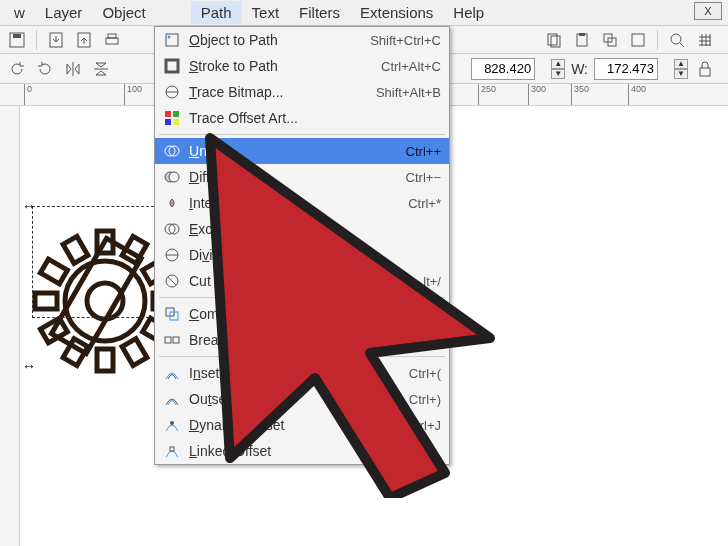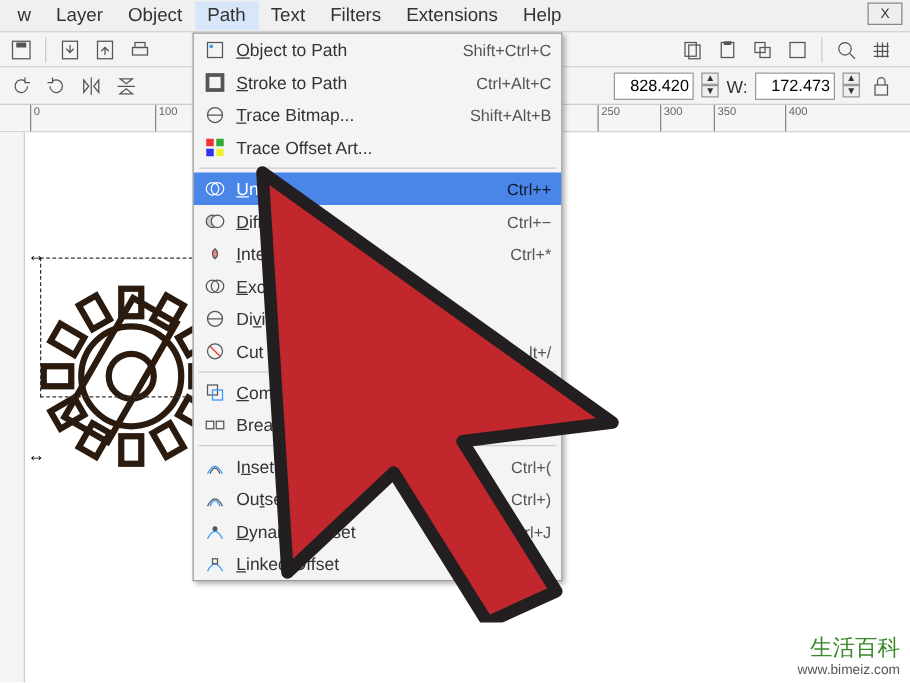--- a/index.html
+++ b/index.html
@@ -1,25 +1,25 @@
 <!DOCTYPE html>
 <html><head>
 <meta charset="utf-8">
 <style>
   * { margin:0; padding:0; box-sizing:border-box; }
   body { font-family: "Segoe UI", Tahoma, sans-serif; font-size:14px; color:#333; background:#fff; width:728px; height:546px; overflow:hidden; position:relative; }
   .menubar { display:flex; height:26px; background:#f0f0f0; border-bottom:1px solid #ccc; align-items:center; padding-left:4px; }
   .menubar .item { padding:3px 10px; font-size:15px; }
-  .menubar .item.open { background:#d8e6fa; }
+  .menubar .item.open { background:#d8e6fa;margin-left:35px; }
   .toolbar { display:flex; height:28px; background:#f4f4f4; border-bottom:1px solid #ccc; align-items:center; gap:6px; padding-left:6px; }
   .toolbar .tbtn { width:22px; height:22px; display:flex; align-items:center; justify-content:center; color:#555; }
   .toolbar .sep { width:1px; height:20px; background:#ccc; margin:0 2px; }
   .toolbar2 { display:flex; height:30px; background:#f4f4f4; border-bottom:1px solid #ccc; align-items:center; gap:6px; padding-left:6px; }
   .toolbar2 .tbtn { width:22px; height:22px; display:flex; align-items:center; justify-content:center; color:#555; }
-  .spin { display:flex; gap:6px; font-size:13px; }
+  .spin { display:flex; align-items:center; gap:16px; font-size:13px; }
   .spin input { width:64px; height:22px; border:1px solid #999; background:#fff; font-size:13px; text-align:right; padding-right:3px; }
   .spin .btns { display:flex; flex-direction:column; }
   .spin .btns span { width:14px; height:10px; border:1px solid #999; background:#eee; font-size:8px; text-align:center; line-height:8px; }
   .ruler { height:22px; background:#f5f5f5; border-bottom:1px solid #ccc; position:relative; font-size:9px; color:#666; overflow:hidden; }
   .ruler .tick { position:absolute; top:0; height:22px; border-left:1px solid #888; padding-left:2px; line-height:10px; }
   .canvas { position:relative; background:#fff; height:440px; }
   .vrule { position:absolute; left:0; top:0; width:20px; height:100%; background:#f5f5f5; border-right:1px solid #ccc; }
   .gear { position:absolute; left:30px; top:120px; }
   .selbox { position:absolute; left:32px; top:100px; width:132px; height:112px; border:1px dashed #333; }
   .handle { position:absolute; font-size:14px; color:#000; font-weight:bold; }
@@ -200,24 +200,20 @@
         <rect x="67" y="5" width="16" height="22" transform="rotate(330 75 75)"></rect>
       </g>
     </g>
     <rect x="45" y="20" width="40" height="110" fill="none" stroke="#2b1b0f" stroke-width="5" transform="rotate(30 75 75)"></rect>
   </svg>
 
   <div class="selbox"></div>
   <span class="handle" style="left:22px; top:90px">↔</span>
   <span class="handle" style="left:22px; top:250px">↔</span>
 
-  <div class="watermark">
-    <div>生活百科</div>
-    <div class="url">www.bimeiz.com</div>
-  </div>
 </div>
 
 <div class="menu" id="path-menu">
     <div class="row">
       <span class="mic">
         <svg width="18" height="18">
           <rect x="3" y="3" width="12" height="12" fill="none" stroke="#555"></rect>
           <circle cx="6" cy="6" r="1.5" fill="#39f"></circle>
         </svg>
       </span>

